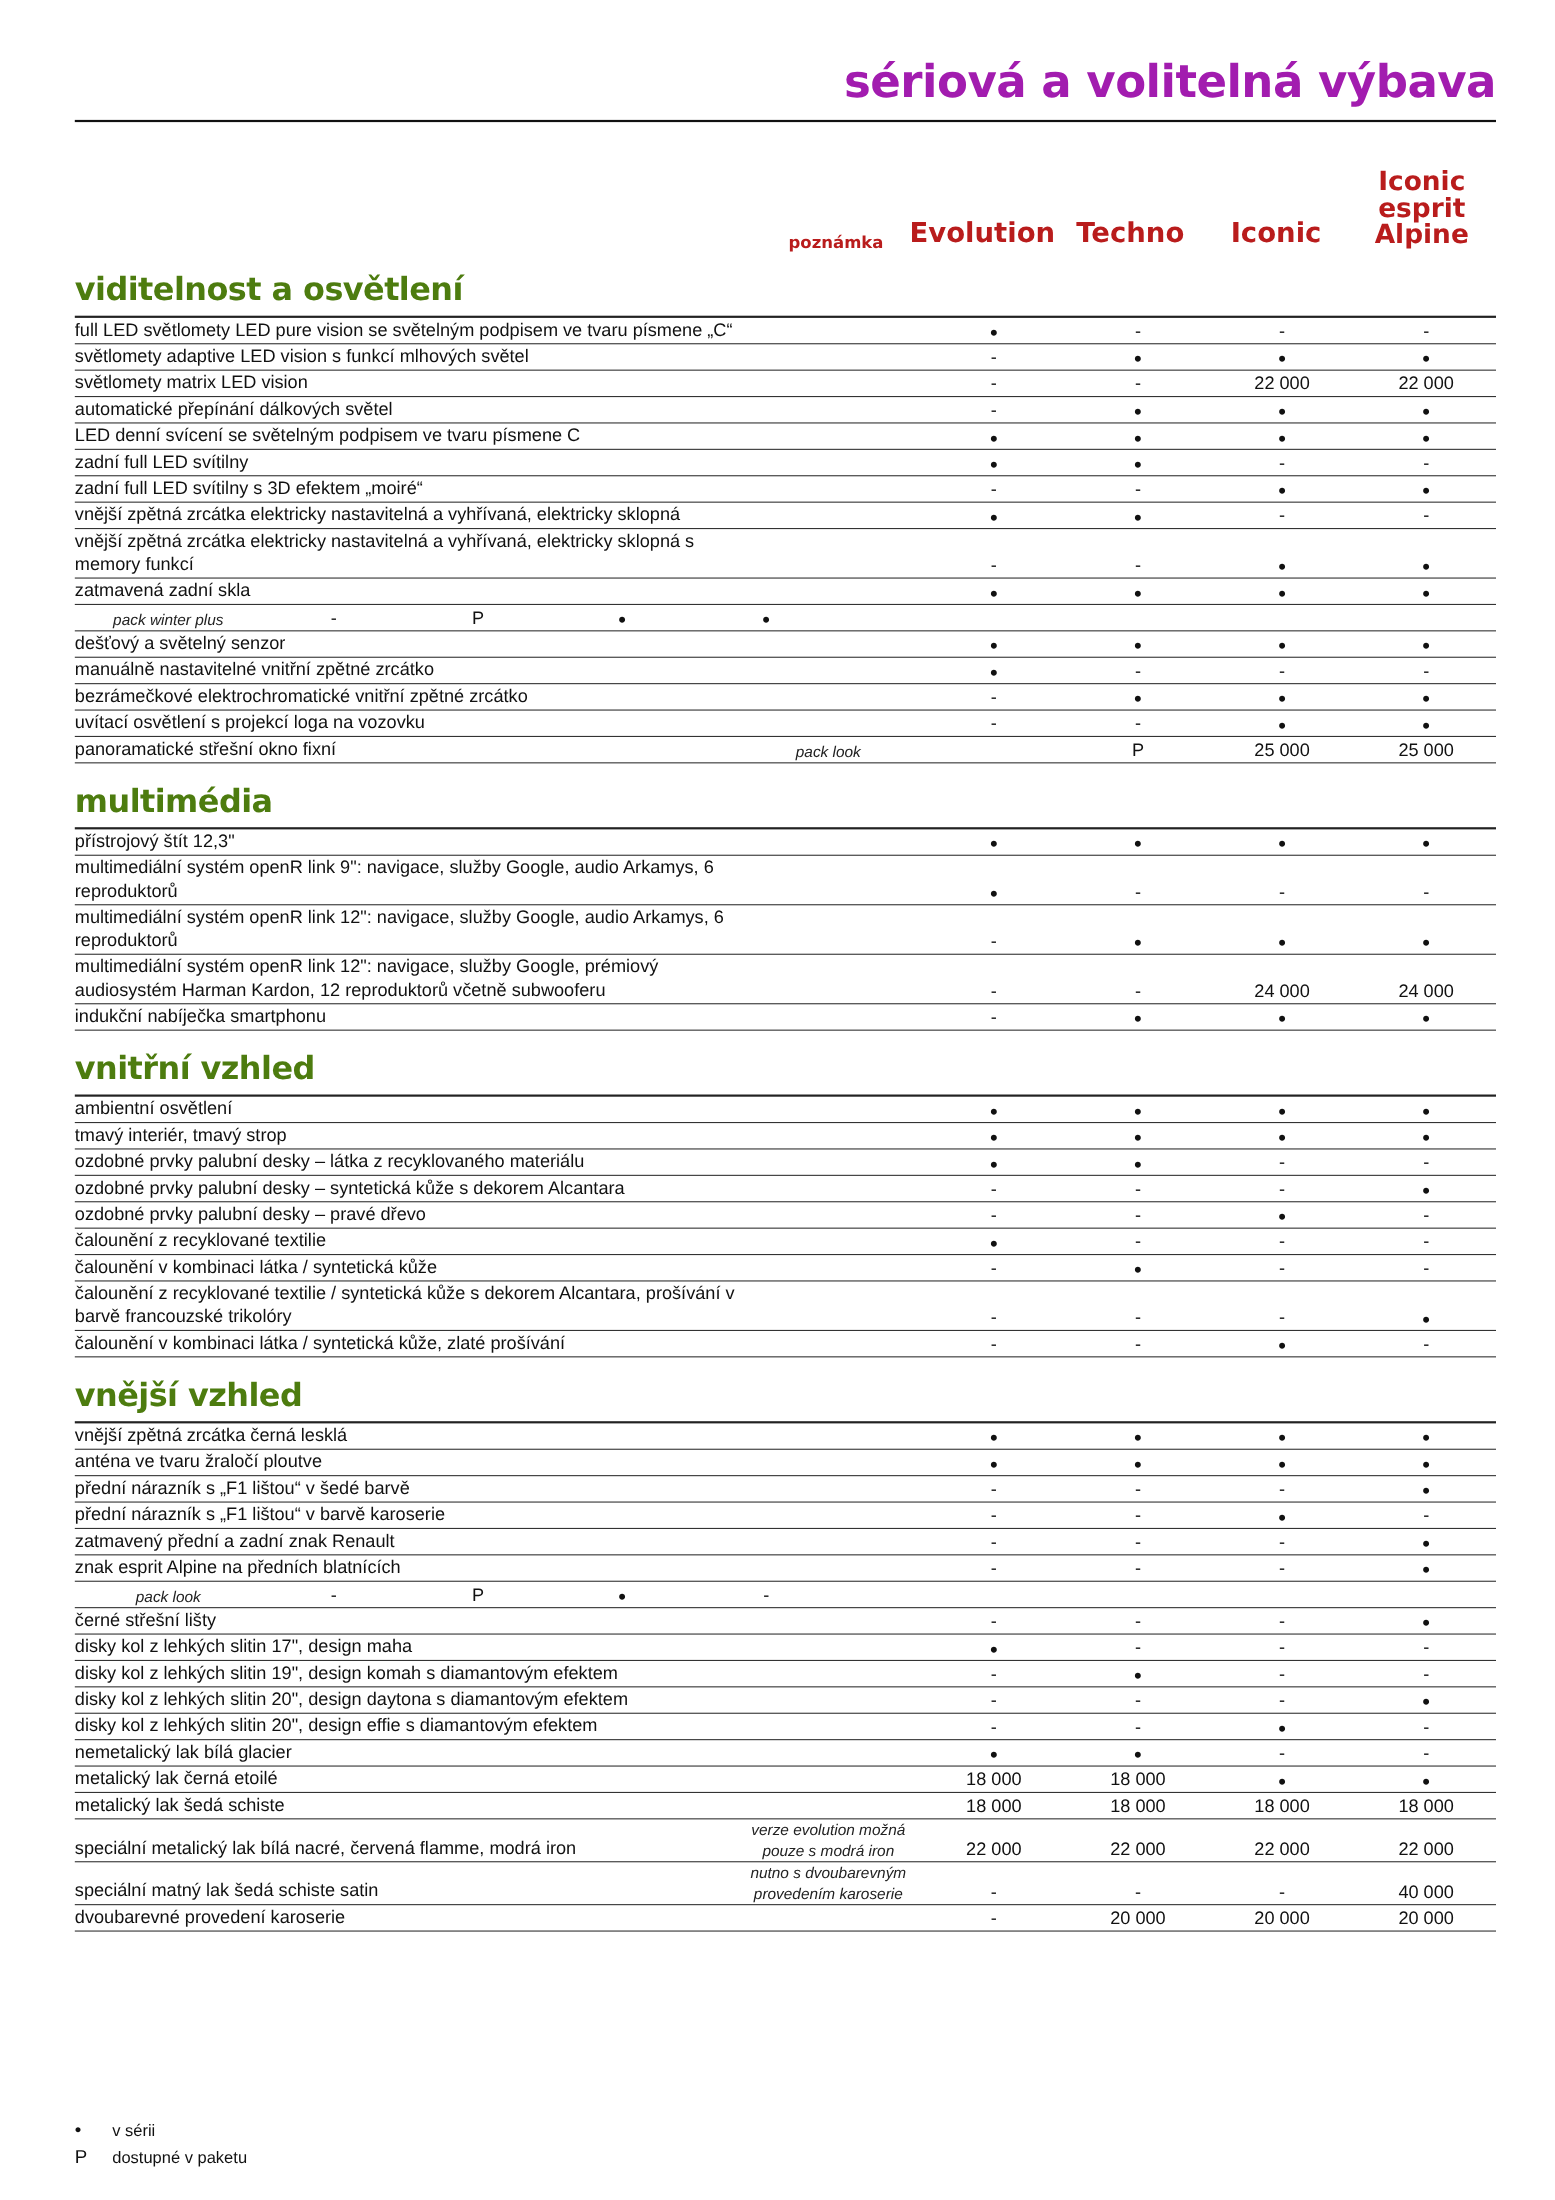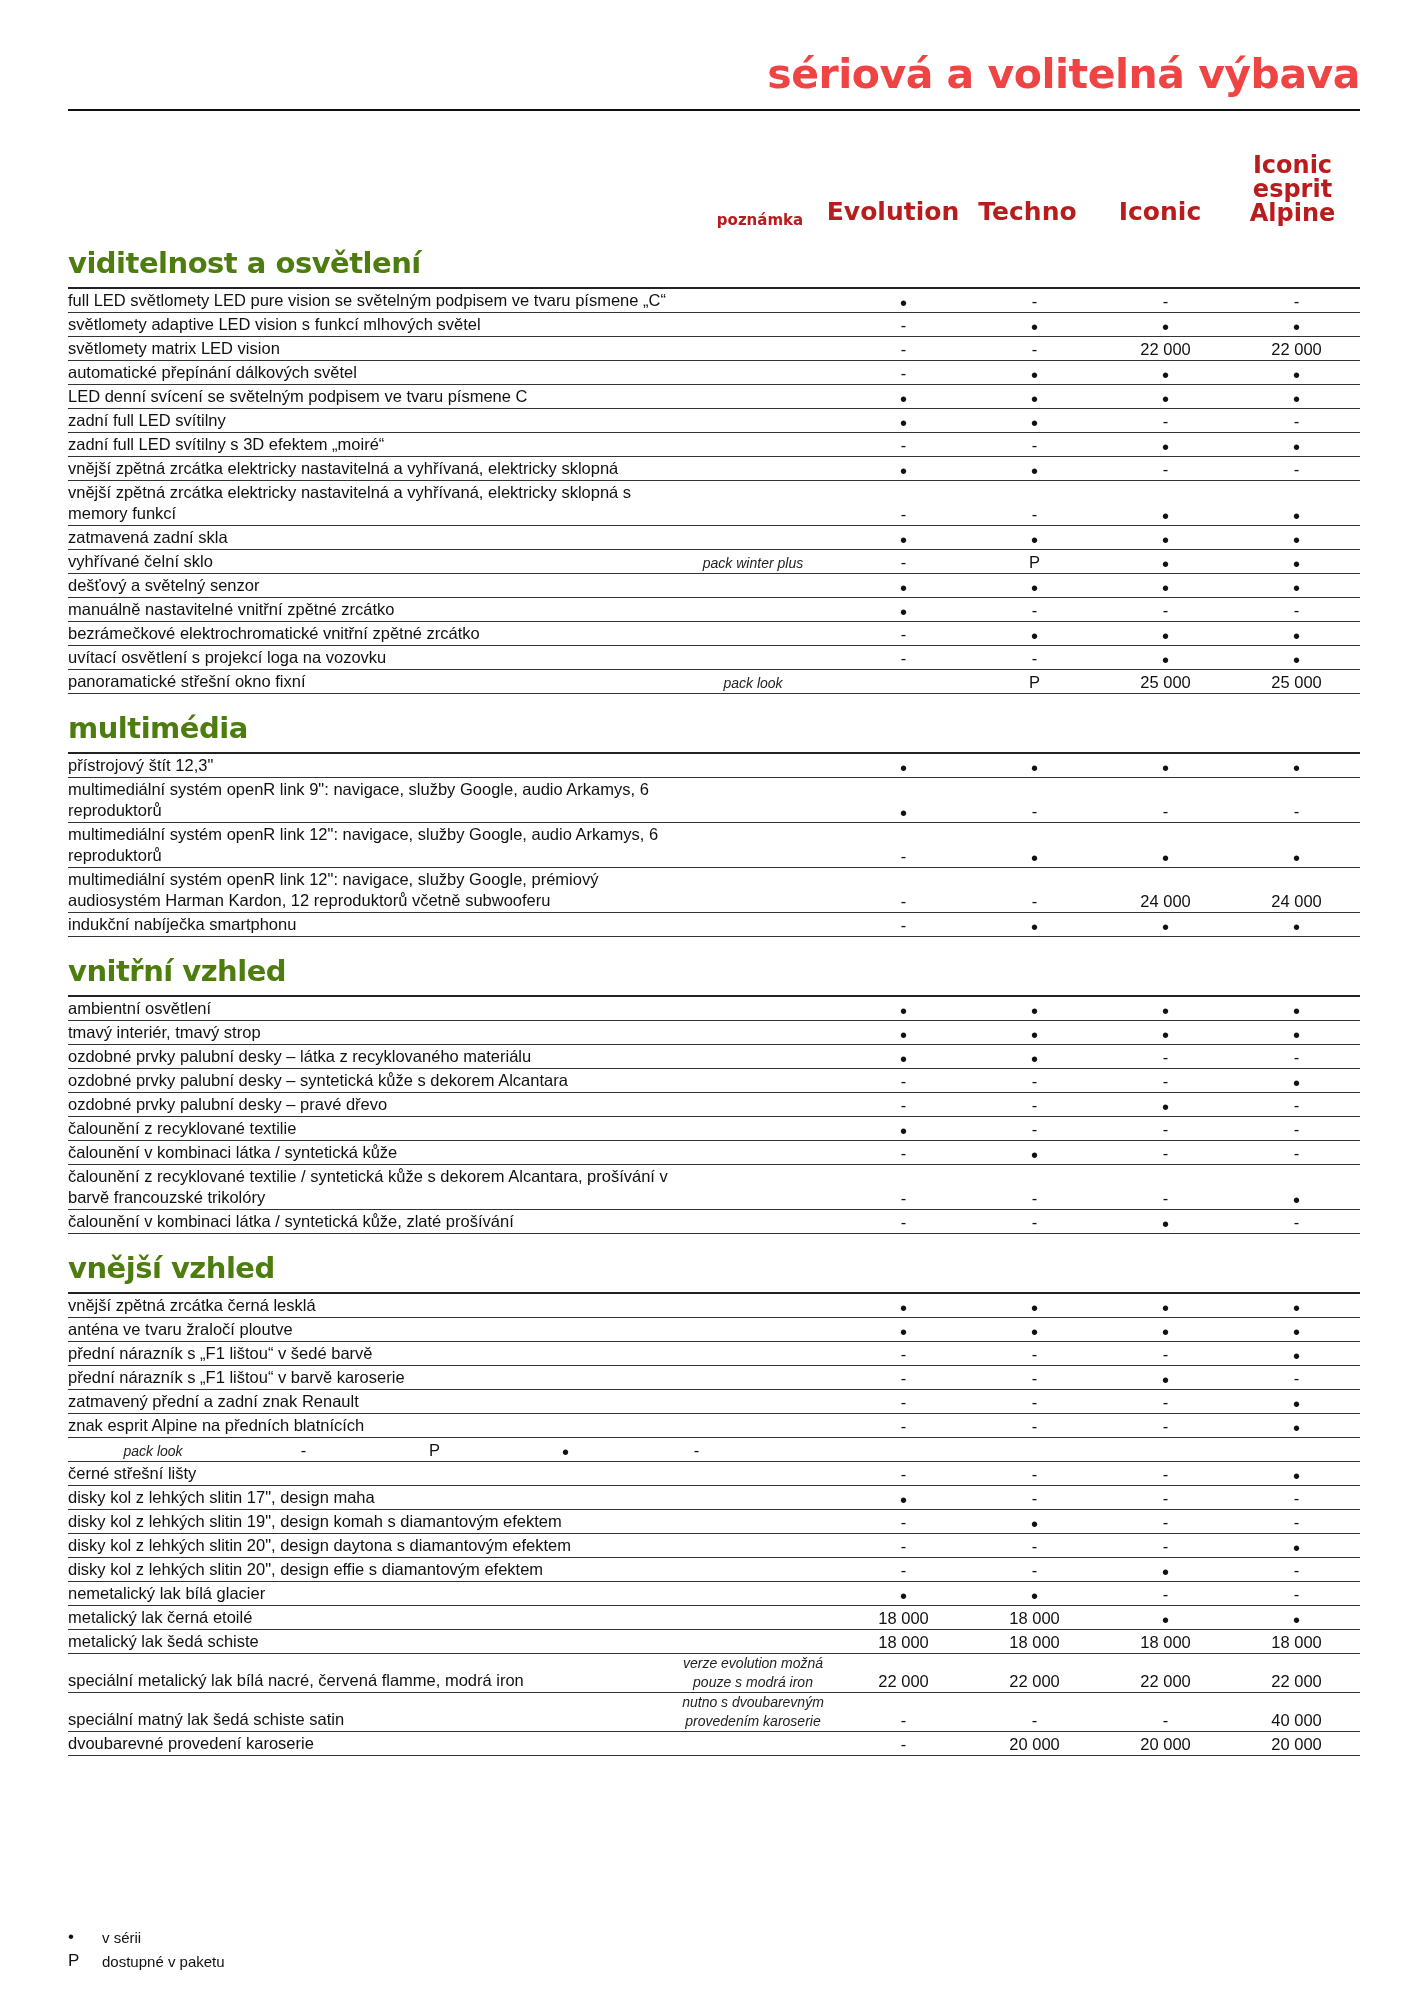--- a/index.html
+++ b/index.html
@@ -1,17 +1,17 @@
 <!DOCTYPE html>
 <html><head>
 <meta charset="utf-8">
 <style>
   html, body { margin:0; padding:0; background:#ffffff; }
   body { width:1414px; height:2000px; position:relative; overflow:hidden; color:#111; font-family:"Liberation Sans", sans-serif; }
-  .page-title { position:absolute; right:54px; top:50px; font-family:"DejaVu Sans", sans-serif; font-weight:bold; font-size:41px; letter-spacing:-0.5px; color:#ef4444; }
+  .page-title { position:absolute; right:54px; top:50px; font-family:"DejaVu Sans", sans-serif; font-weight:bold; font-size:41px; letter-spacing:-0.5px; color:#a21caf; }
   .title-rule { position:absolute; left:68px; right:54px; top:109px; height:2px; background:#111; }
   .col-head { position:absolute; font-family:"DejaVu Sans", sans-serif; font-weight:bold; color:#b91c1c; text-align:center; line-height:24px; }
   .col-note { font-size:15px; left:700px; width:120px; top:208px; }
   .col-evo { font-size:25px; left:823px; width:140px; top:200px; }
   .col-tec { font-size:25px; left:960px; width:135px; top:200px; }
   .col-ico { font-size:25px; left:1095px; width:130px; top:200px; }
   .col-alp { font-size:24px; left:1225px; width:135px; top:153px; line-height:24px; }
   #table { position:absolute; left:68px; top:243px; width:1292px; }
   .section-title { font-family:"DejaVu Sans", sans-serif; font-weight:bold; font-size:29px; letter-spacing:-0.5px; height:44px; line-height:40px; margin-top:0; color:#4d7c0f; }
   .section + .section .section-title { margin-top:14px; }
@@ -119,21 +119,20 @@
         </div>
         <div class="row">
           <div class="cell-label">zatmavená zadní skla</div>
           <div class="cell-note"></div>
           <div class="cell-val dot">•</div>
           <div class="cell-val dot">•</div>
           <div class="cell-val dot">•</div>
           <div class="cell-val dot">•</div>
         </div>
         <div class="row">
-          <div class="cell-label">vyhřívané čelní sklo</div>
           <div class="cell-note">pack winter plus</div>
           <div class="cell-val">-</div>
           <div class="cell-val">P</div>
           <div class="cell-val dot">•</div>
           <div class="cell-val dot">•</div>
         </div>
         <div class="row">
           <div class="cell-label">dešťový a světelný senzor</div>
           <div class="cell-note"></div>
           <div class="cell-val dot">•</div>

